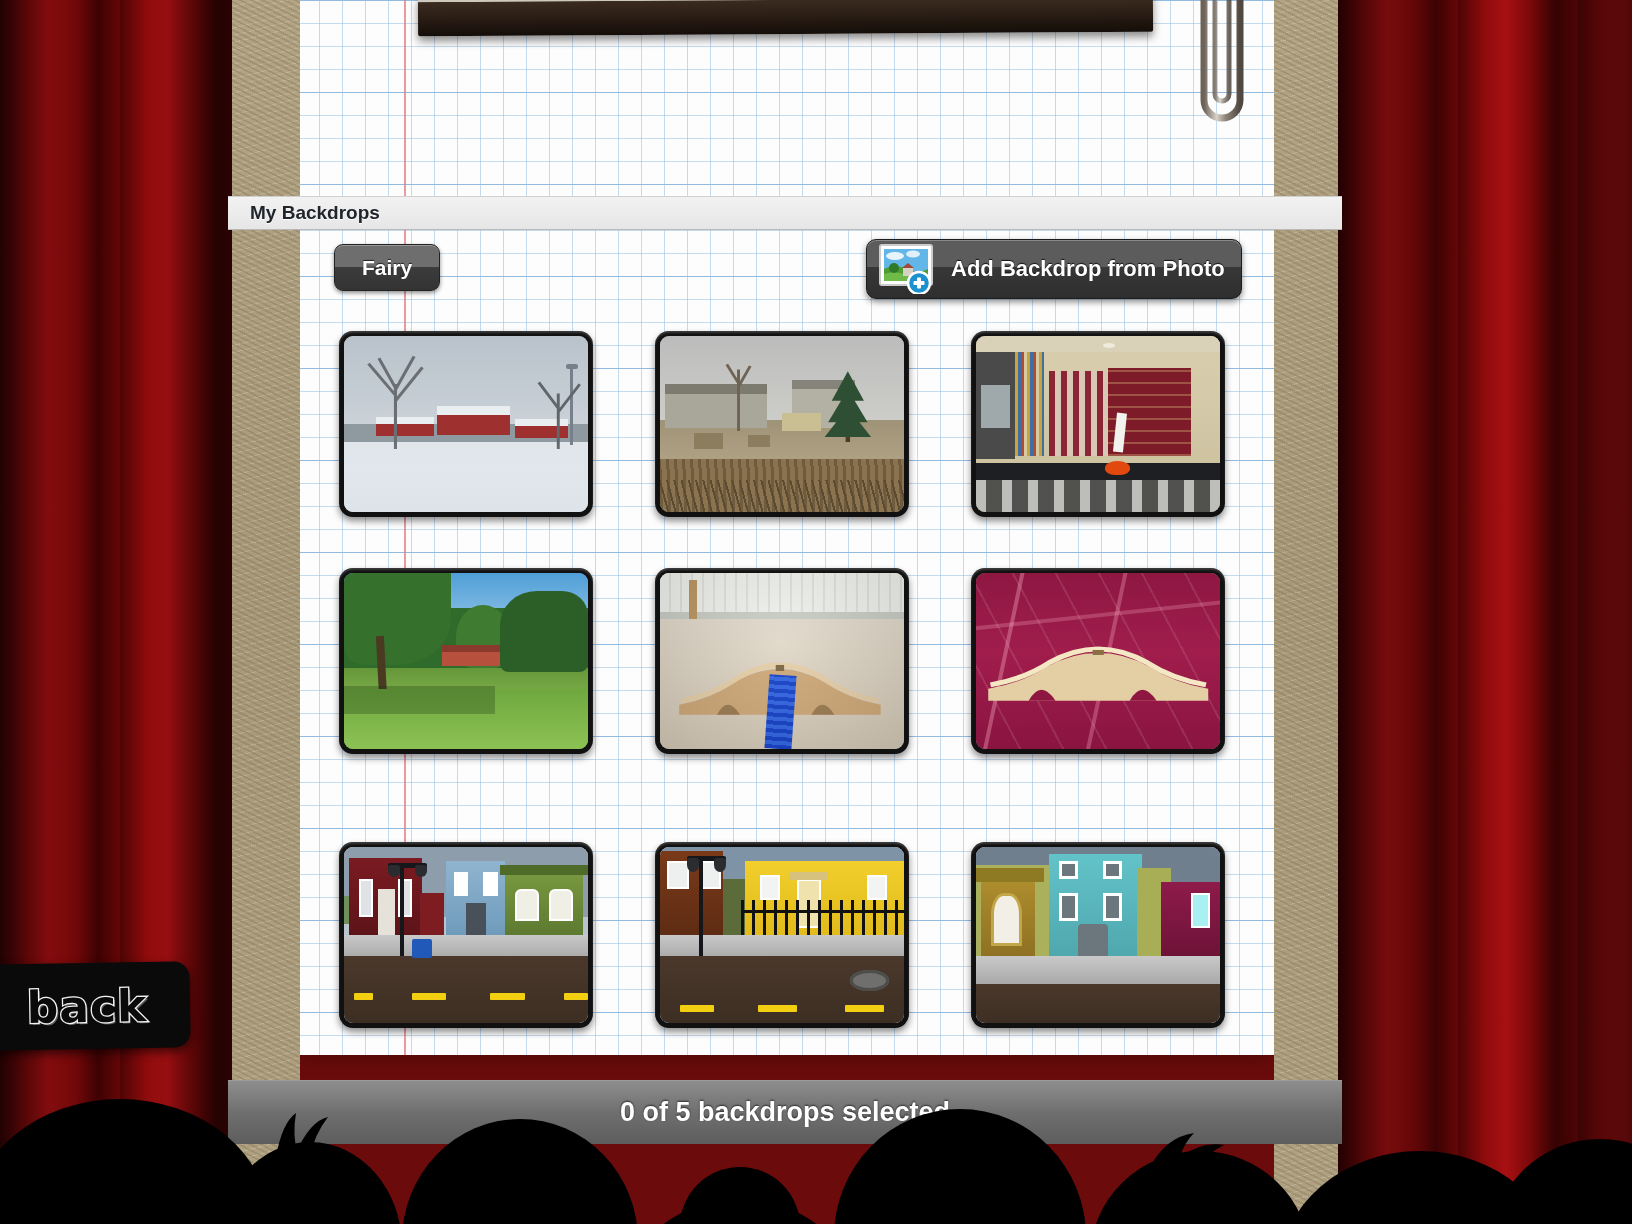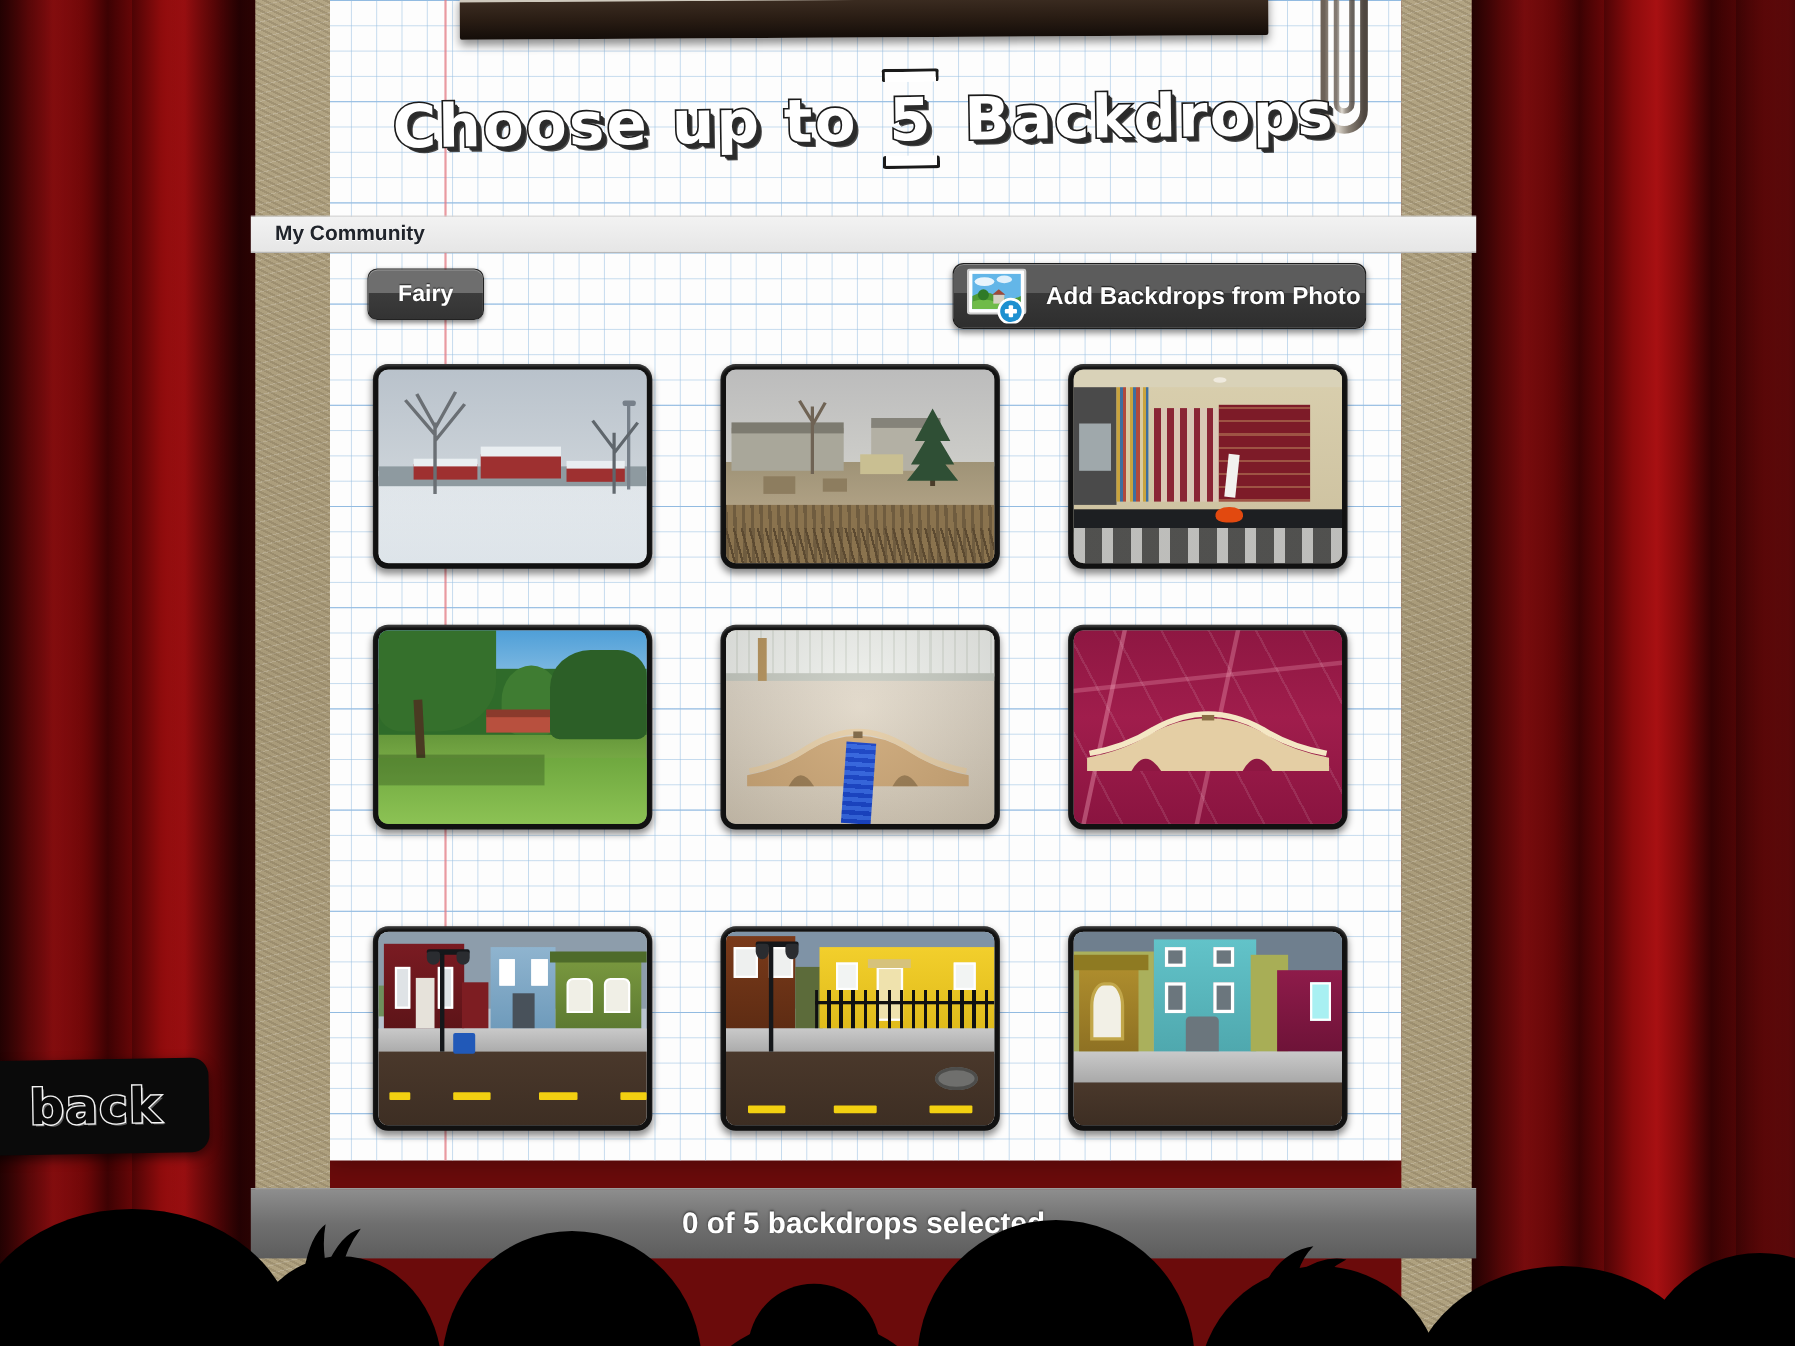--- a/index.html
+++ b/index.html
@@ -253,30 +253,23 @@
           <stop offset="35%" stop-color="#d8d2c8"></stop>
           <stop offset="60%" stop-color="#8e857a"></stop>
           <stop offset="100%" stop-color="#4f4740"></stop>
         </linearGradient>
       </defs>
       <path d="M16 -5 L16 110 a18 18 0 0 0 36 0 L52 -5" fill="none" stroke="url(#clipg)" stroke-width="7"></path>
       <path d="M27 -5 L27 104 a7 7 0 0 0 14 0 L41 8" fill="none" stroke="url(#clipg)" stroke-width="5" opacity=".85"></path>
     </svg>
   </div>
 
-  <div id="title-wrap">
-    <span id="title">
-      <span>Choose up to</span>
-      <span class="boxed">5</span>
-      <span>Backdrops</span>
-    </span>
-  </div>
 
   <div class="section-header" id="hdr-my">
-    <span>My Community</span>
+    <span>My Backdrops</span>
   </div>
 
   <div id="edit-btn">
     <span>Fairy</span>
   </div>
 
   <div id="add-btn">
     <span class="photo-icon">
       <svg width="62" height="50" viewBox="0 0 62 50">
         <rect x="1" y="1" width="52" height="40" rx="2" fill="#ffffff" stroke="#cccccc" stroke-width="2"></rect>
@@ -286,21 +279,21 @@
         <path d="M5 25 q11 -6 22 0 q11 6 22 0 L49 37 L5 37 Z" fill="#4f9b34"></path>
         <path d="M5 30 q12 -4 22 1 q10 5 22 1 L49 37 L5 37 Z" fill="#6fbb4a"></path>
         <circle cx="15" cy="24" r="5" fill="#2f7a28"></circle>
         <rect x="24" y="24" width="10" height="8" fill="#d6d1c4"></rect>
         <path d="M23 24 L29 19 L35 24 Z" fill="#9e4a3a"></path>
         <circle cx="40" cy="39" r="11" fill="#1d90d0" stroke="#ffffff" stroke-width="2.5"></circle>
         <rect x="34.5" y="37" width="11" height="4" fill="#ffffff" rx="1"></rect>
         <rect x="38" y="33.5" width="4" height="11" fill="#ffffff" rx="1"></rect>
       </svg>
     </span>
-    <span class="label">Add Backdrops from Photo</span>
+    <span class="label">Add Backdrop from Photo</span>
   </div>
 
   <div class="thumb c1 r1">
     <div class="inner">
       <div class="lay snow-sky"></div>
       <div class="lay snow-gnd"></div>
       <div class="lay" style="left:0;width:100%;top:50%;height:10%;background:#8e9aa0;"></div>
       <div class="lay barn" style="left:38%;top:44%;width:30%;height:12%;"></div>
       <div class="lay barn" style="left:13%;top:49%;width:24%;height:8%;"></div>
       <div class="lay barn" style="left:70%;top:50%;width:22%;height:8%;"></div>

